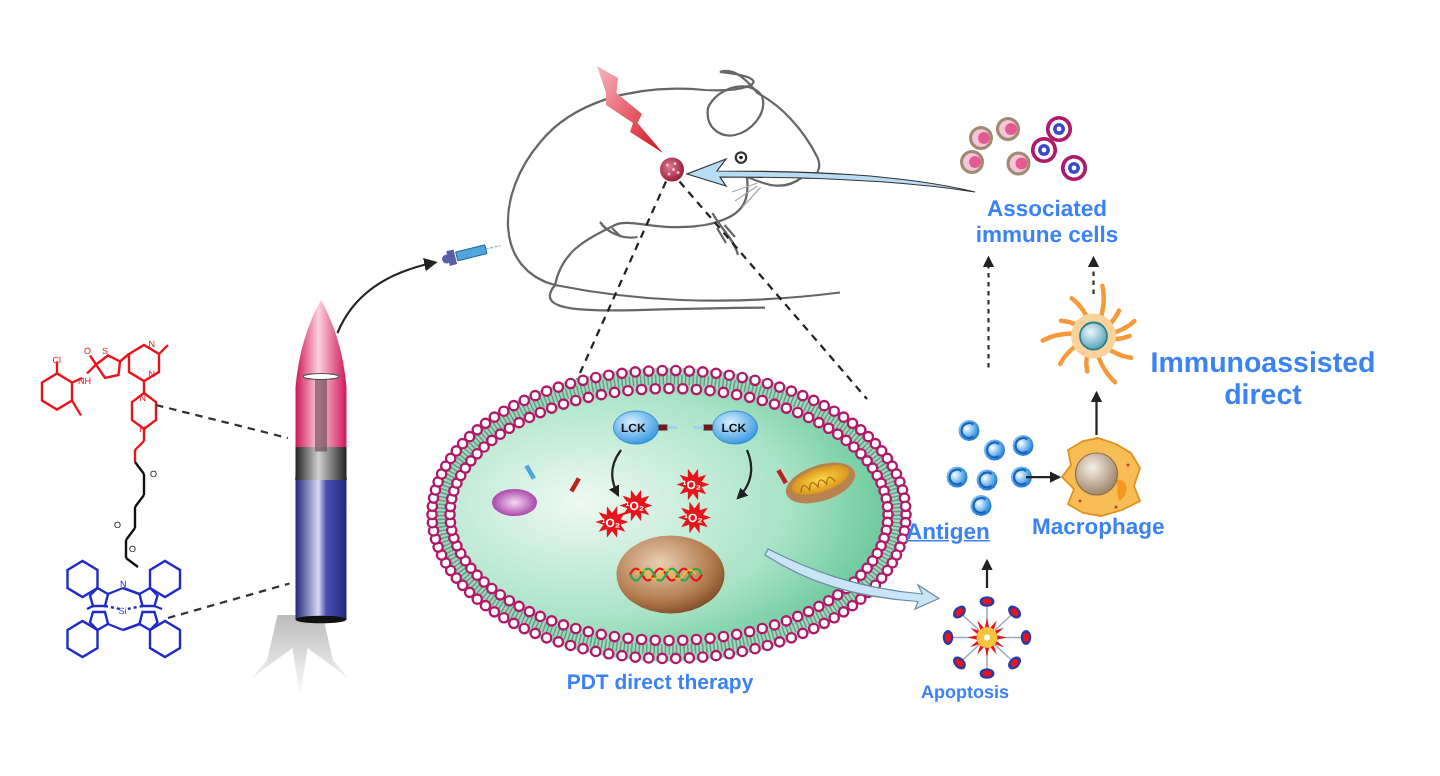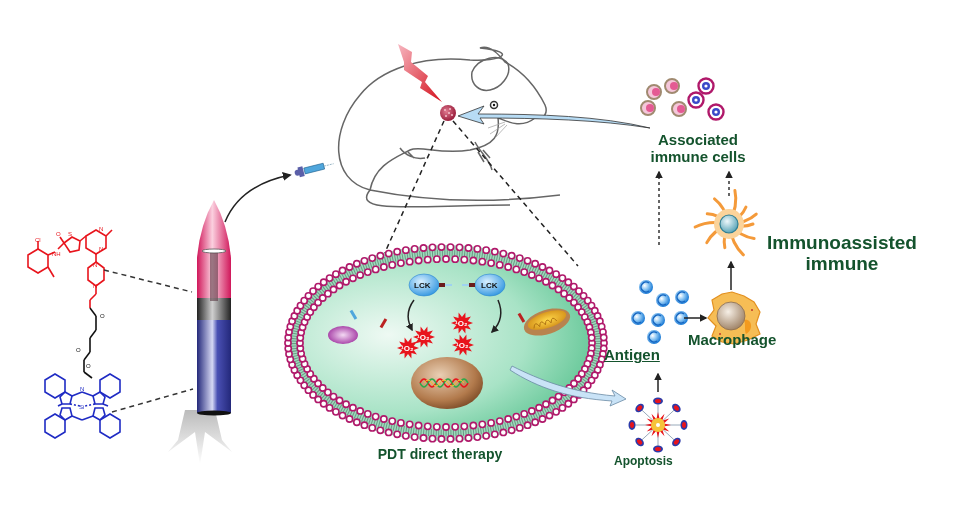--- a/index.html
+++ b/index.html
@@ -1,24 +1,24 @@
 <!DOCTYPE html>
 <html><head>
 <meta charset="utf-8">
 <style>
   html, body { margin: 0; padding: 0; background: #ffffff; }
   body { width: 960px; height: 517px; overflow: hidden; position: relative;
          font-family: "Liberation Sans", sans-serif; }
   #stage { position: absolute; left: 0; top: 0; width: 960px; height: 517px; }
   .lbl { position: absolute; font-family: "Liberation Sans", sans-serif;
-         font-weight: bold; color: #14532d; text-align: center; line-height: 1.12; }
+         font-weight: bold; color: #3b82f6; text-align: center; line-height: 1.12; }
   .lbl-assoc { left: 628px; top: 132px; width: 140px; font-size: 15px; }
   .lbl-immuno { left: 752px; top: 232px; width: 180px; font-size: 19px; }
   .lbl-antigen { left: 604px; top: 347px; font-size: 15px; text-align: left; text-decoration: underline; }
-  .lbl-macro { left: 688px; top: 332px; font-size: 15px; text-align: center; }
+  .lbl-macro { left: 688px; top: 344px; font-size: 15px; text-align: center; }
   .lbl-apop { left: 614px; top: 455px; font-size: 12px; text-align: left; }
   .lbl-pdt { left: 330px; top: 447px; width: 220px; font-size: 14px; }
   .lck-txt { font-family: "Liberation Sans", sans-serif; font-weight: bold; font-size: 8px; fill: #111; }
   .o2-txt { font-family: "Liberation Sans", sans-serif; font-weight: bold; font-size: 8px; fill: #fff; }
   .atom { font-family: "Liberation Sans", sans-serif; font-size: 6px; }
 </style>
 </head>
 <body>
 
 <svg id="stage" viewBox="0 0 960 517" xmlns="http://www.w3.org/2000/svg">
@@ -624,17 +624,17 @@
         <ellipse cx="0" cy="0" rx="5" ry="3.5" fill="#2c3aa8"></ellipse>
         <ellipse cx="0" cy="0" rx="3" ry="2" fill="#e8141c"></ellipse>
       </g>
       <polygon points="671.0,425.0 663.8,426.6 669.3,431.5 662.2,429.2 664.5,436.3 659.6,430.8 658.0,438.0 656.4,430.8 651.5,436.3 653.8,429.2 646.7,431.5 652.2,426.6 645.0,425.0 652.2,423.4 646.7,418.5 653.8,420.8 651.5,413.7 656.4,419.2 658.0,412.0 659.6,419.2 664.5,413.7 662.2,420.8 669.3,418.5 663.8,423.4" fill="#e8141c"></polygon>
       <circle cx="658" cy="425" r="7" fill="#f6c33a"></circle>
       <circle cx="658" cy="425" r="2" fill="#fff"></circle>
     </g>
 </svg>
 
 <div class="lbl lbl-assoc">Associated immune cells</div>
-<div class="lbl lbl-immuno">Immunoassisted immune</div>
+<div class="lbl lbl-immuno">Immunoassisted direct</div>
 <div class="lbl lbl-antigen">Antigen</div>
 <div class="lbl lbl-macro">Macrophage</div>
 <div class="lbl lbl-apop">Apoptosis</div>
 <div class="lbl lbl-pdt">PDT direct therapy</div>
 
 </body></html>

